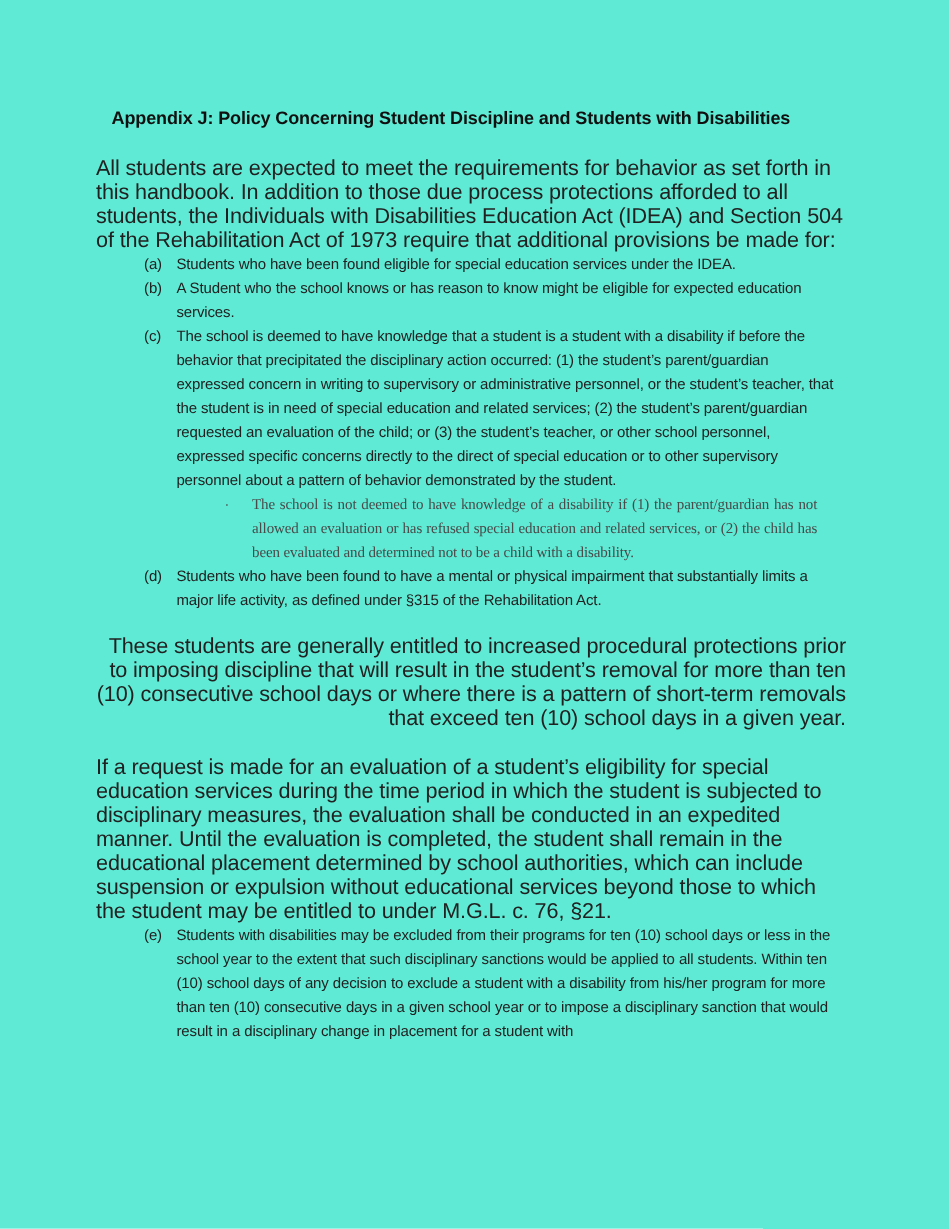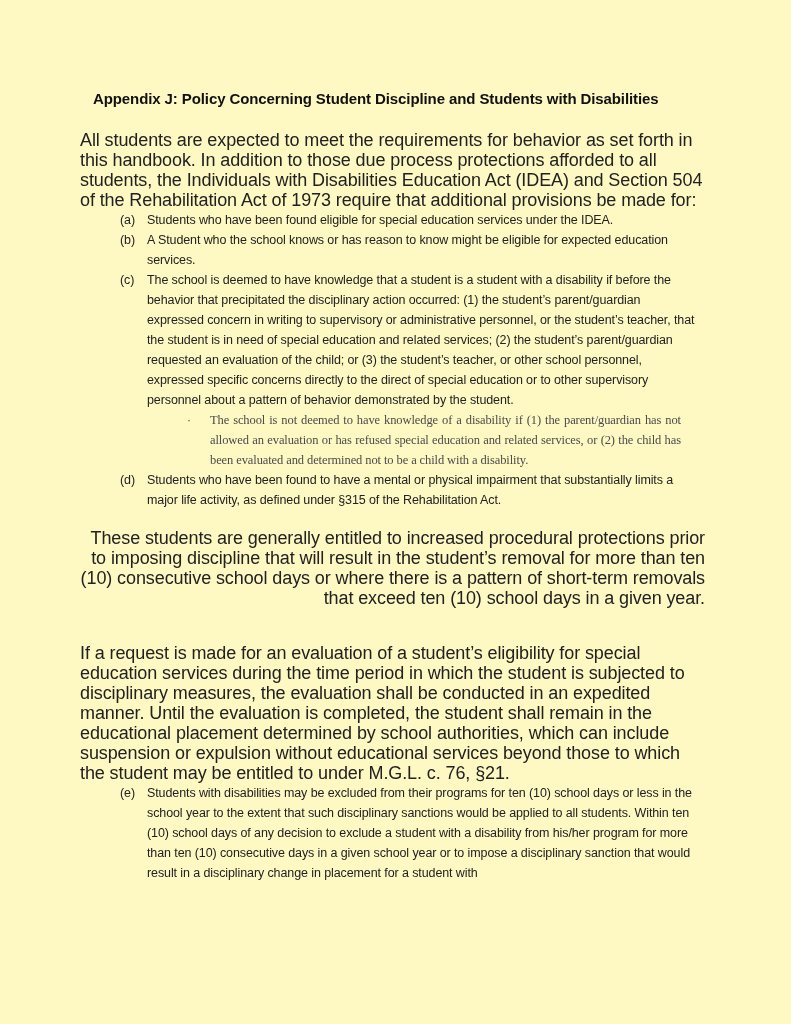--- a/index.html
+++ b/index.html
@@ -8,21 +8,21 @@
     width: 791px;
     height: 1024px;
     position: relative;
     overflow: hidden;
     font-family: "Liberation Sans", sans-serif;
     color: #212121;
   }
   .page {
     position: absolute;
     inset: 0;
-    background: #fef9c3;
+    background: #5eead4;
     padding: 90px 80px 0 80px;
   }
   .doc-title {
     font-size: 15px;
     font-weight: bold;
     color: #101010;
     letter-spacing: -0.1px;
     margin-left: 13px;
     margin-bottom: 23px;
     white-space: nowrap;
@@ -59,21 +59,21 @@
   .subnote-marker {
     flex: 0 0 23px;
     font-size: 12px;
   }
   .subnote-text {
     flex: 1;
     text-align: justify;
     font-family: Liberation Serif, serif;
   }
   .para-procedural { margin-top: 18px; text-align: right; }
-  .para-evaluation { margin-top: 35px; }
+  .para-evaluation { margin-top: 21px; }
   .para-requirements-intro { margin-top: 26px; }
 </style>
 </head>
 <body>
 
 <div class="page">
 
   <h1 class="doc-title">Appendix J: Policy Concerning Student Discipline and Students with Disabilities</h1>
 
   <p class="para">All students are expected to meet the requirements for behavior as set forth in this handbook. In addition to those due process protections afforded to all students, the Individuals with Disabilities Education Act (IDEA) and Section 504 of the Rehabilitation Act of 1973 require that additional provisions be made for:</p>

